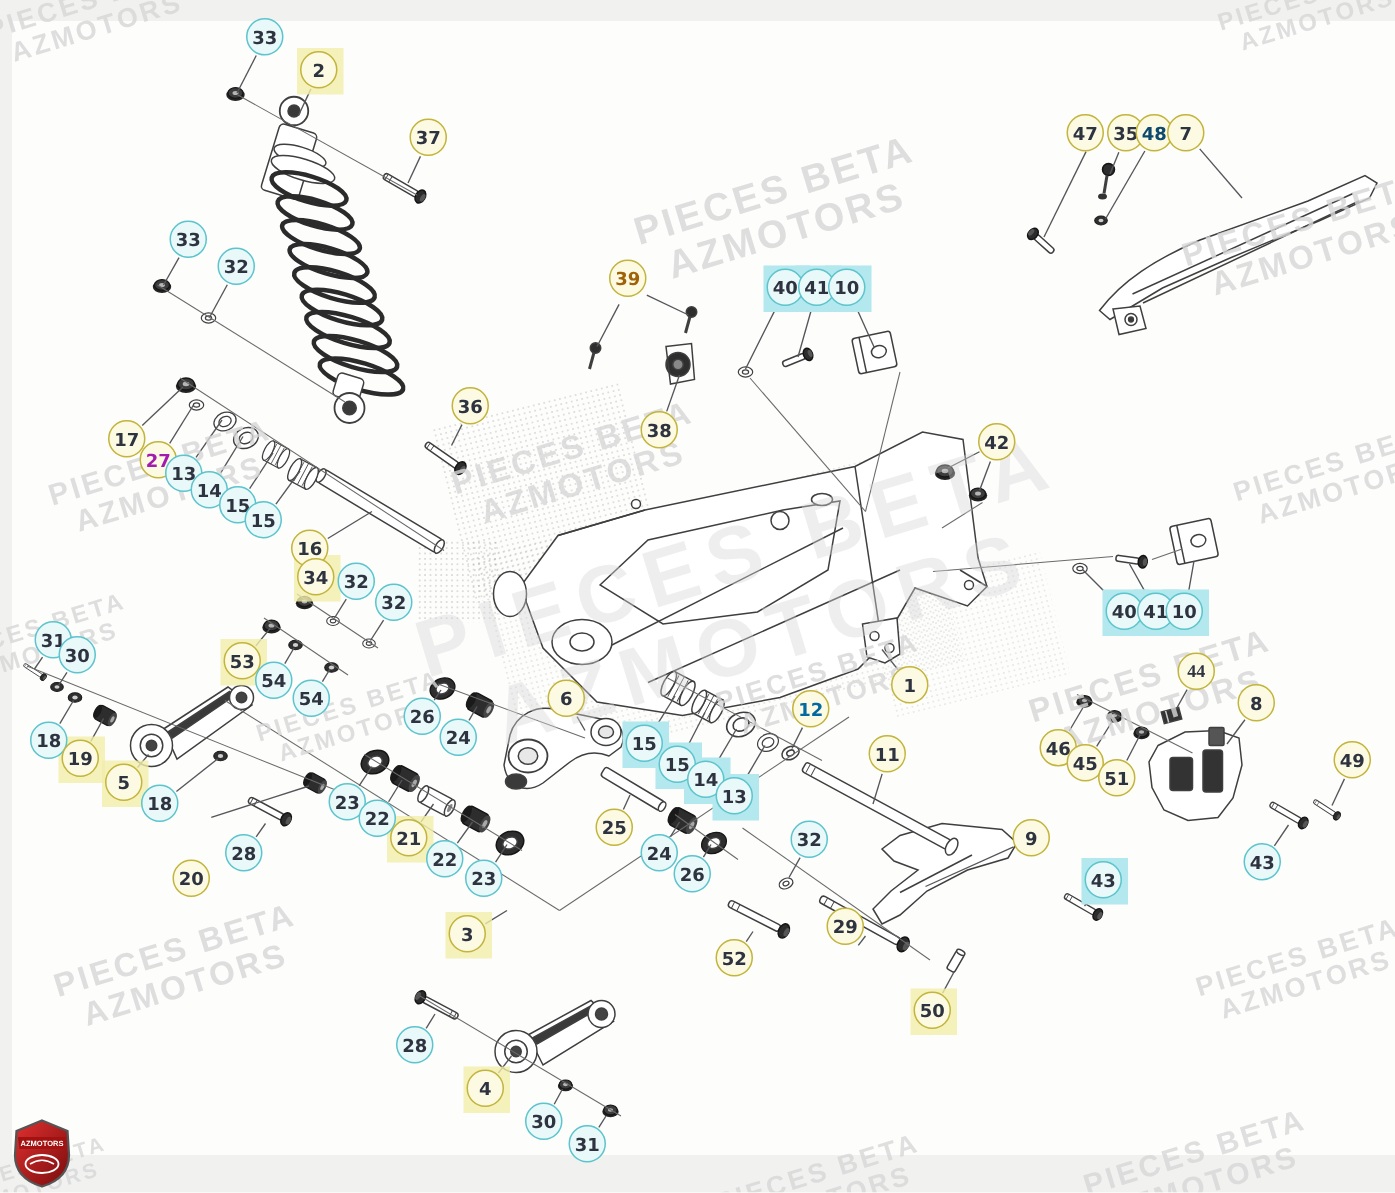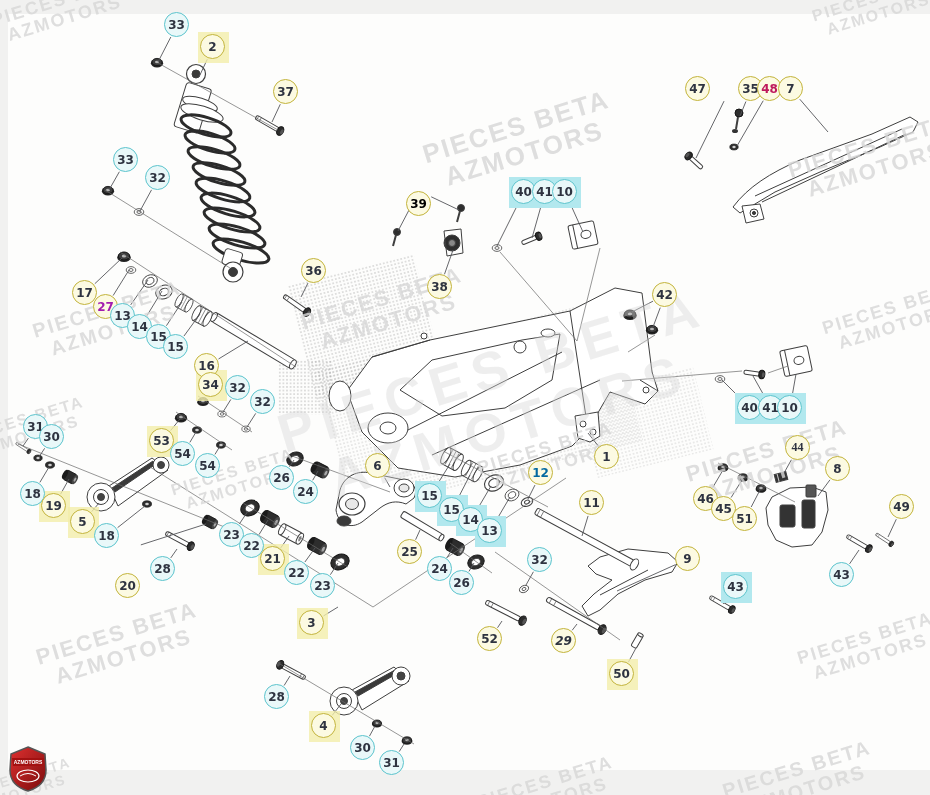--- a/index.html
+++ b/index.html
@@ -491,25 +491,25 @@
         <div>AZMOTORS</div>
       </div>
     </div>
   <div id="callouts">
       <div class="callout cyan" style="left: 177px; top: 25px; color: rgb(46, 51, 64);">33</div>
       <div class="hl yellow" style="left: 213px; top: 47px;"></div>
       <div class="callout yellow" style="left: 213px; top: 47px; color: rgb(46, 51, 64);">2</div>
       <div class="callout yellow" style="left: 286px; top: 92px; color: rgb(46, 51, 64);">37</div>
       <div class="callout cyan" style="left: 126px; top: 160px; color: rgb(46, 51, 64);">33</div>
       <div class="callout cyan" style="left: 158px; top: 178px; color: rgb(46, 51, 64);">32</div>
-      <div class="callout yellow" style="left: 698px; top: 89px; color: rgb(46, 51, 64);">47</div>
+      <div class="callout yellow" style="left: 724px; top: 89px; color: rgb(46, 51, 64);">47</div>
       <div class="callout yellow" style="left: 751px; top: 89px; color: rgb(46, 51, 64);">35</div>
-      <div class="callout yellow" style="left: 770px; top: 89px; color: #be185d; text-align: center;">48</div>
+      <div class="callout yellow" style="left: 770px; top: 89px; color: #0c4a6e; text-align: center;">48</div>
       <div class="callout yellow" style="left: 791px; top: 89px; color: rgb(46, 51, 64);">7</div>
-      <div class="callout yellow" style="left: 419px; top: 204px; color: #000000;">39</div>
+      <div class="callout yellow" style="left: 419px; top: 186px; color: #a16207;">39</div>
       <div class="hl cyan" style="left: 524px; top: 192px;"></div>
       <div class="callout cyan" style="left: 524px; top: 192px; color: rgb(46, 51, 64);">40</div>
       <div class="hl cyan" style="left: 545px; top: 192px;"></div>
       <div class="callout cyan" style="left: 545px; top: 192px; color: rgb(46, 51, 64);">41</div>
       <div class="hl cyan" style="left: 565px; top: 192px;"></div>
       <div class="callout cyan" style="left: 565px; top: 192px; color: rgb(46, 51, 64);">10</div>
       <div class="callout yellow" style="left: 440px; top: 287px; color: rgb(46, 51, 64);">38</div>
       <div class="callout yellow" style="left: 314px; top: 271px; color: rgb(46, 51, 64);">36</div>
       <div class="callout yellow" style="left: 85px; top: 293px; color: rgb(46, 51, 64);">17</div>
       <div class="callout yellow" style="left: 106px; top: 307px; color: #a21caf;">27</div>
@@ -569,21 +569,21 @@
       <div class="callout yellow" style="left: 273px; top: 559px; color: rgb(46, 51, 64);">21</div>
       <div class="callout cyan" style="left: 297px; top: 573px; color: rgb(46, 51, 64);">22</div>
       <div class="callout cyan" style="left: 323px; top: 586px; color: rgb(46, 51, 64);">23</div>
       <div class="callout yellow" style="left: 410px; top: 552px; color: rgb(46, 51, 64);">25</div>
       <div class="callout cyan" style="left: 440px; top: 569px; color: rgb(46, 51, 64);">24</div>
       <div class="callout cyan" style="left: 462px; top: 583px; color: rgb(46, 51, 64);">26</div>
       <div class="callout cyan" style="left: 540px; top: 560px; color: rgb(46, 51, 64);">32</div>
       <div class="hl yellow" style="left: 312px; top: 623px;"></div>
       <div class="callout yellow" style="left: 312px; top: 623px; color: rgb(46, 51, 64);">3</div>
       <div class="callout yellow" style="left: 490px; top: 639px; color: rgb(46, 51, 64);">52</div>
-      <div class="callout yellow" style="left: 564px; top: 641px; color: rgb(46, 51, 64); font-style: italic;">29</div>
+      <div class="callout yellow" style="left: 564px; top: 618px; color: rgb(46, 51, 64);">29</div>
       <div class="callout yellow" style="left: 688px; top: 559px; color: rgb(46, 51, 64);">9</div>
       <div class="hl cyan" style="left: 736px; top: 587px;"></div>
       <div class="callout cyan" style="left: 736px; top: 587px; color: rgb(46, 51, 64);">43</div>
       <div class="callout cyan" style="left: 842px; top: 575px; color: rgb(46, 51, 64);">43</div>
       <div class="hl yellow" style="left: 622px; top: 674px;"></div>
       <div class="callout yellow" style="left: 622px; top: 674px; color: rgb(46, 51, 64);">50</div>
       <div class="callout cyan" style="left: 277px; top: 697px; color: rgb(46, 51, 64);">28</div>
       <div class="hl yellow" style="left: 324px; top: 726px;"></div>
       <div class="callout yellow" style="left: 324px; top: 726px; color: rgb(46, 51, 64);">4</div>
       <div class="callout cyan" style="left: 363px; top: 748px; color: rgb(46, 51, 64);">30</div>

